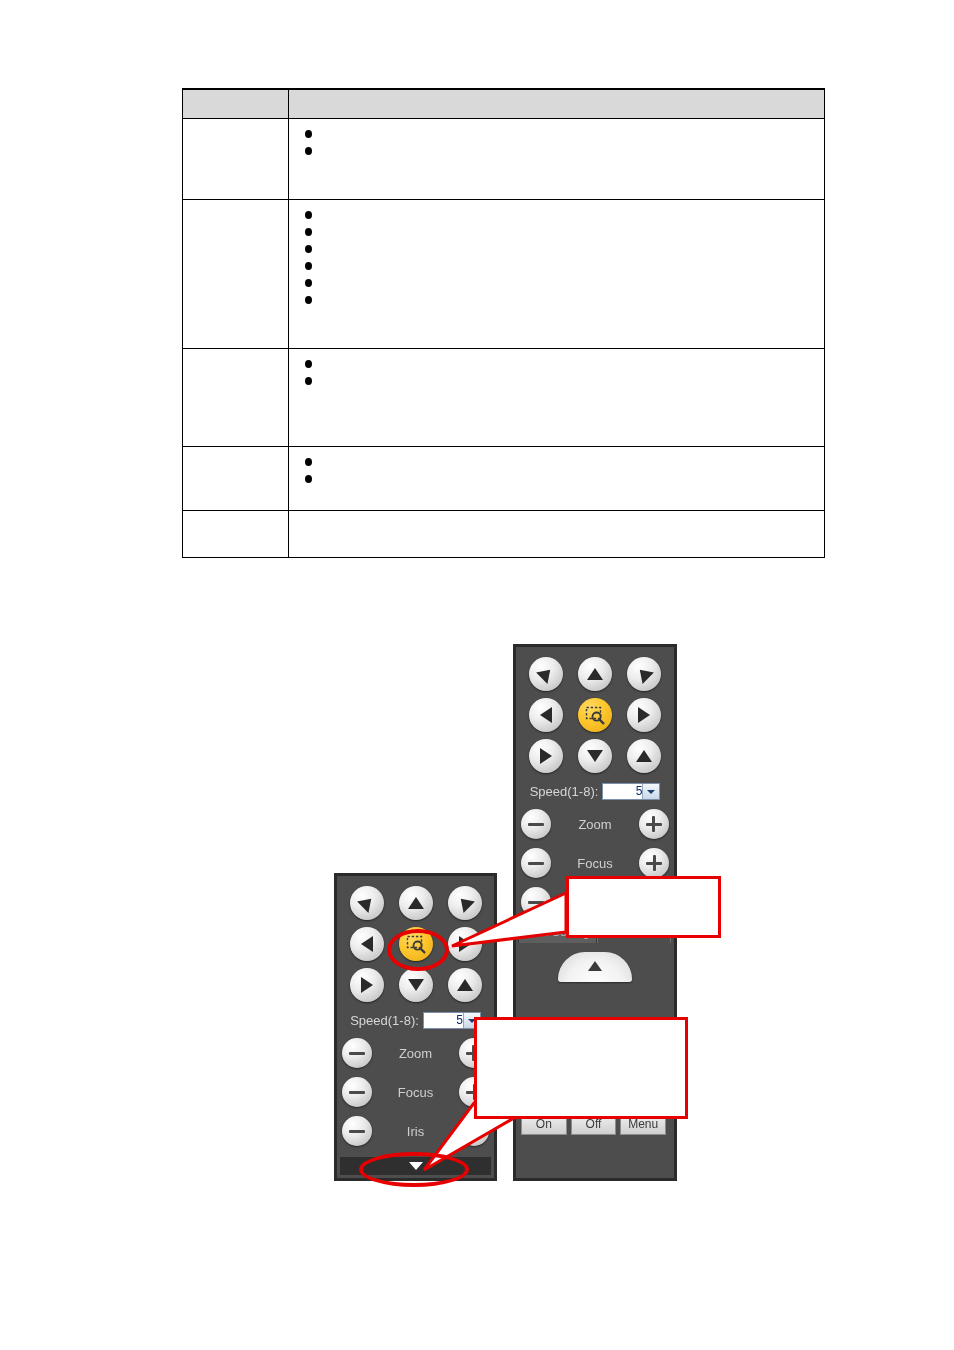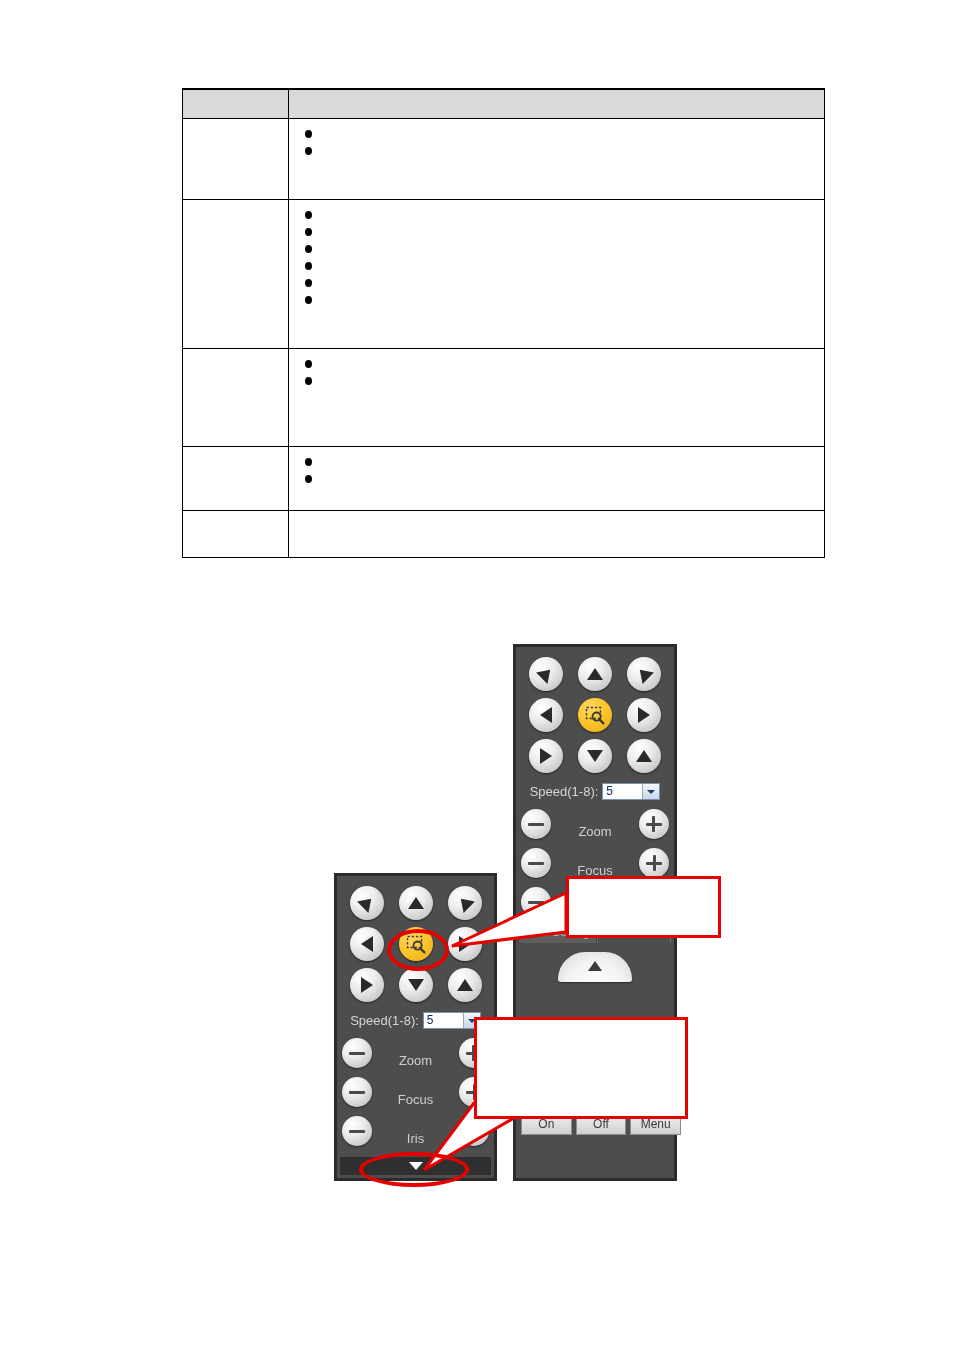--- a/index.html
+++ b/index.html
@@ -123,20 +123,21 @@
     background: radial-gradient(circle at 35% 28%, #ffd964 0%, #fdc62c 45%, #e8ab12 100%);
   }
   .dbtn.zoomarea svg { display: block; }
 
   .speed-row {
     display: flex;
     align-items: center;
     justify-content: center;
     margin-top: 10px;
     gap: 4px;
+    text-align: right;
   }
   .speed-label {
     color: #d6d6d6;
     font-size: 13px;
     white-space: nowrap;
   }
   .speed-select {
     display: flex;
     align-items: stretch;
     border: 1px solid #7b91ab;
@@ -163,21 +164,21 @@
   .speed-select .arrow i {
     width: 0; height: 0;
     border-left: 4px solid transparent;
     border-right: 4px solid transparent;
     border-top: 4px solid #1c3f6e;
     display: block;
   }
 
   .lens-row {
     display: flex;
-    align-items: flex-end;
+    align-items: center;
     justify-content: space-between;
     padding: 0 5px;
     margin-top: 9px;
   }
   .rbtn {
     width: 30px;
     height: 30px;
     border-radius: 50%;
     background: radial-gradient(circle at 35% 28%, #ffffff 0%, #ececec 38%, #c7c7c7 80%, #a6a6a6 100%);
     box-shadow: 0 1px 2px rgba(0,0,0,.5);
@@ -270,21 +271,21 @@
     width: 0; height: 0;
     border-left: 7px solid transparent;
     border-right: 7px solid transparent;
     border-bottom: 10px solid #3a3a3a;
   }
 
   .btn-row {
     position: absolute;
     left: 5px;
     bottom: 43px;
-    width: 160px;
+    width: 145px;
     display: flex;
     gap: 4px;
   }
   .gbtn {
     flex: 1;
     height: 22px;
     background: linear-gradient(#f1f1f1, #cfcfcf);
     border: 1px solid #8c8c8c;
     color: #3a3a3a;
     font-size: 12px;

